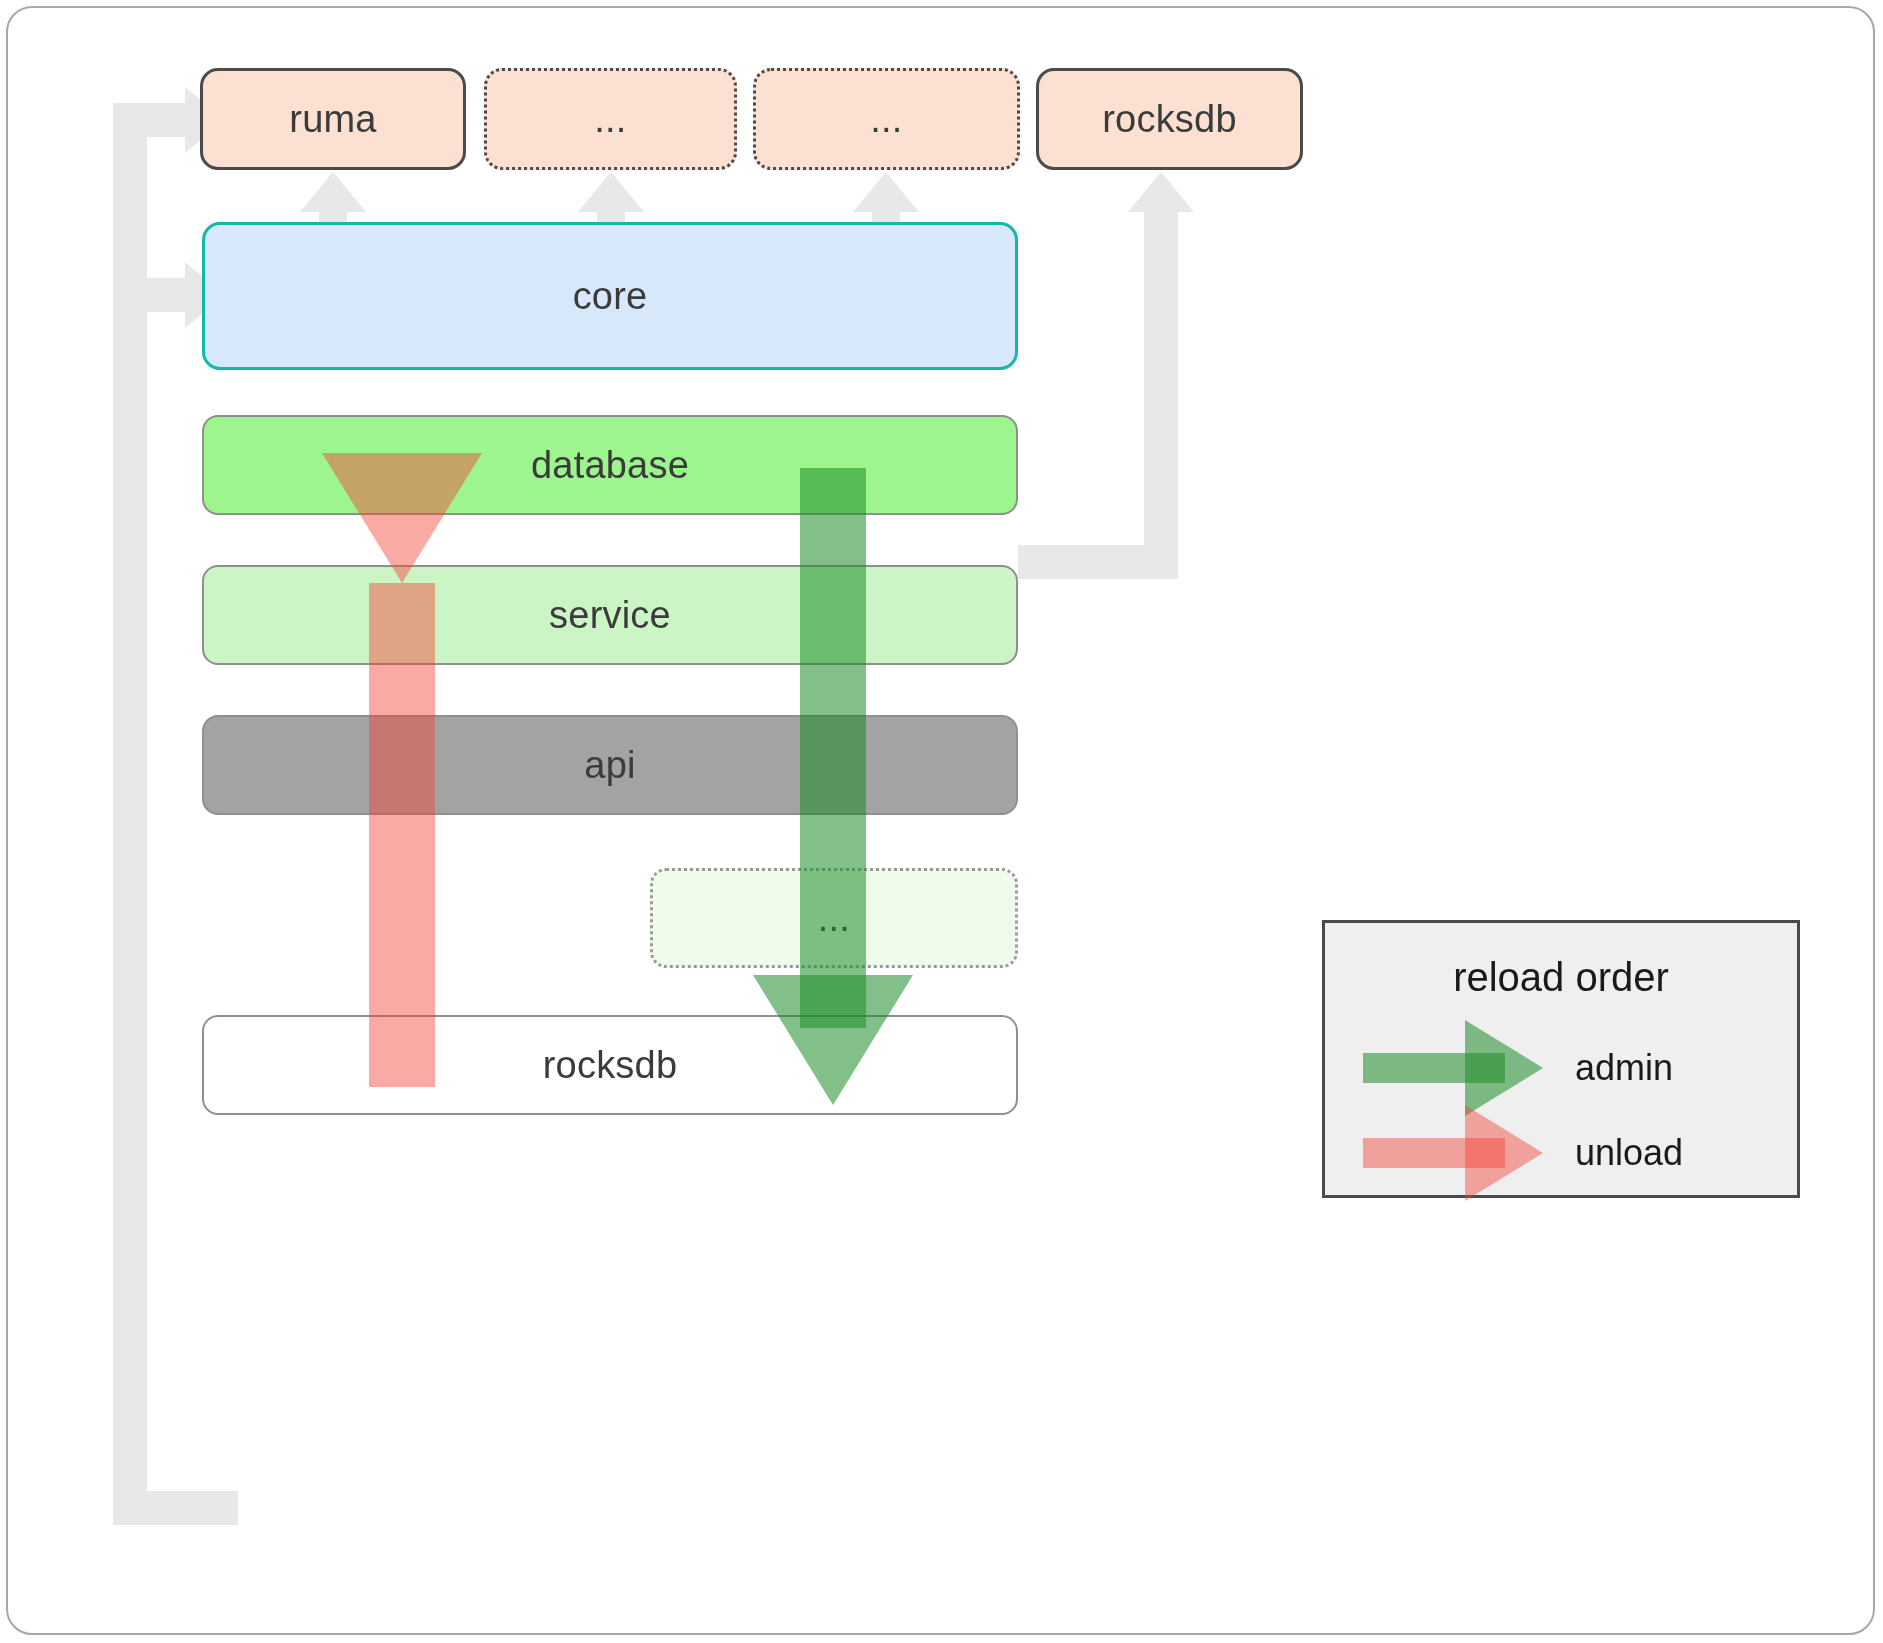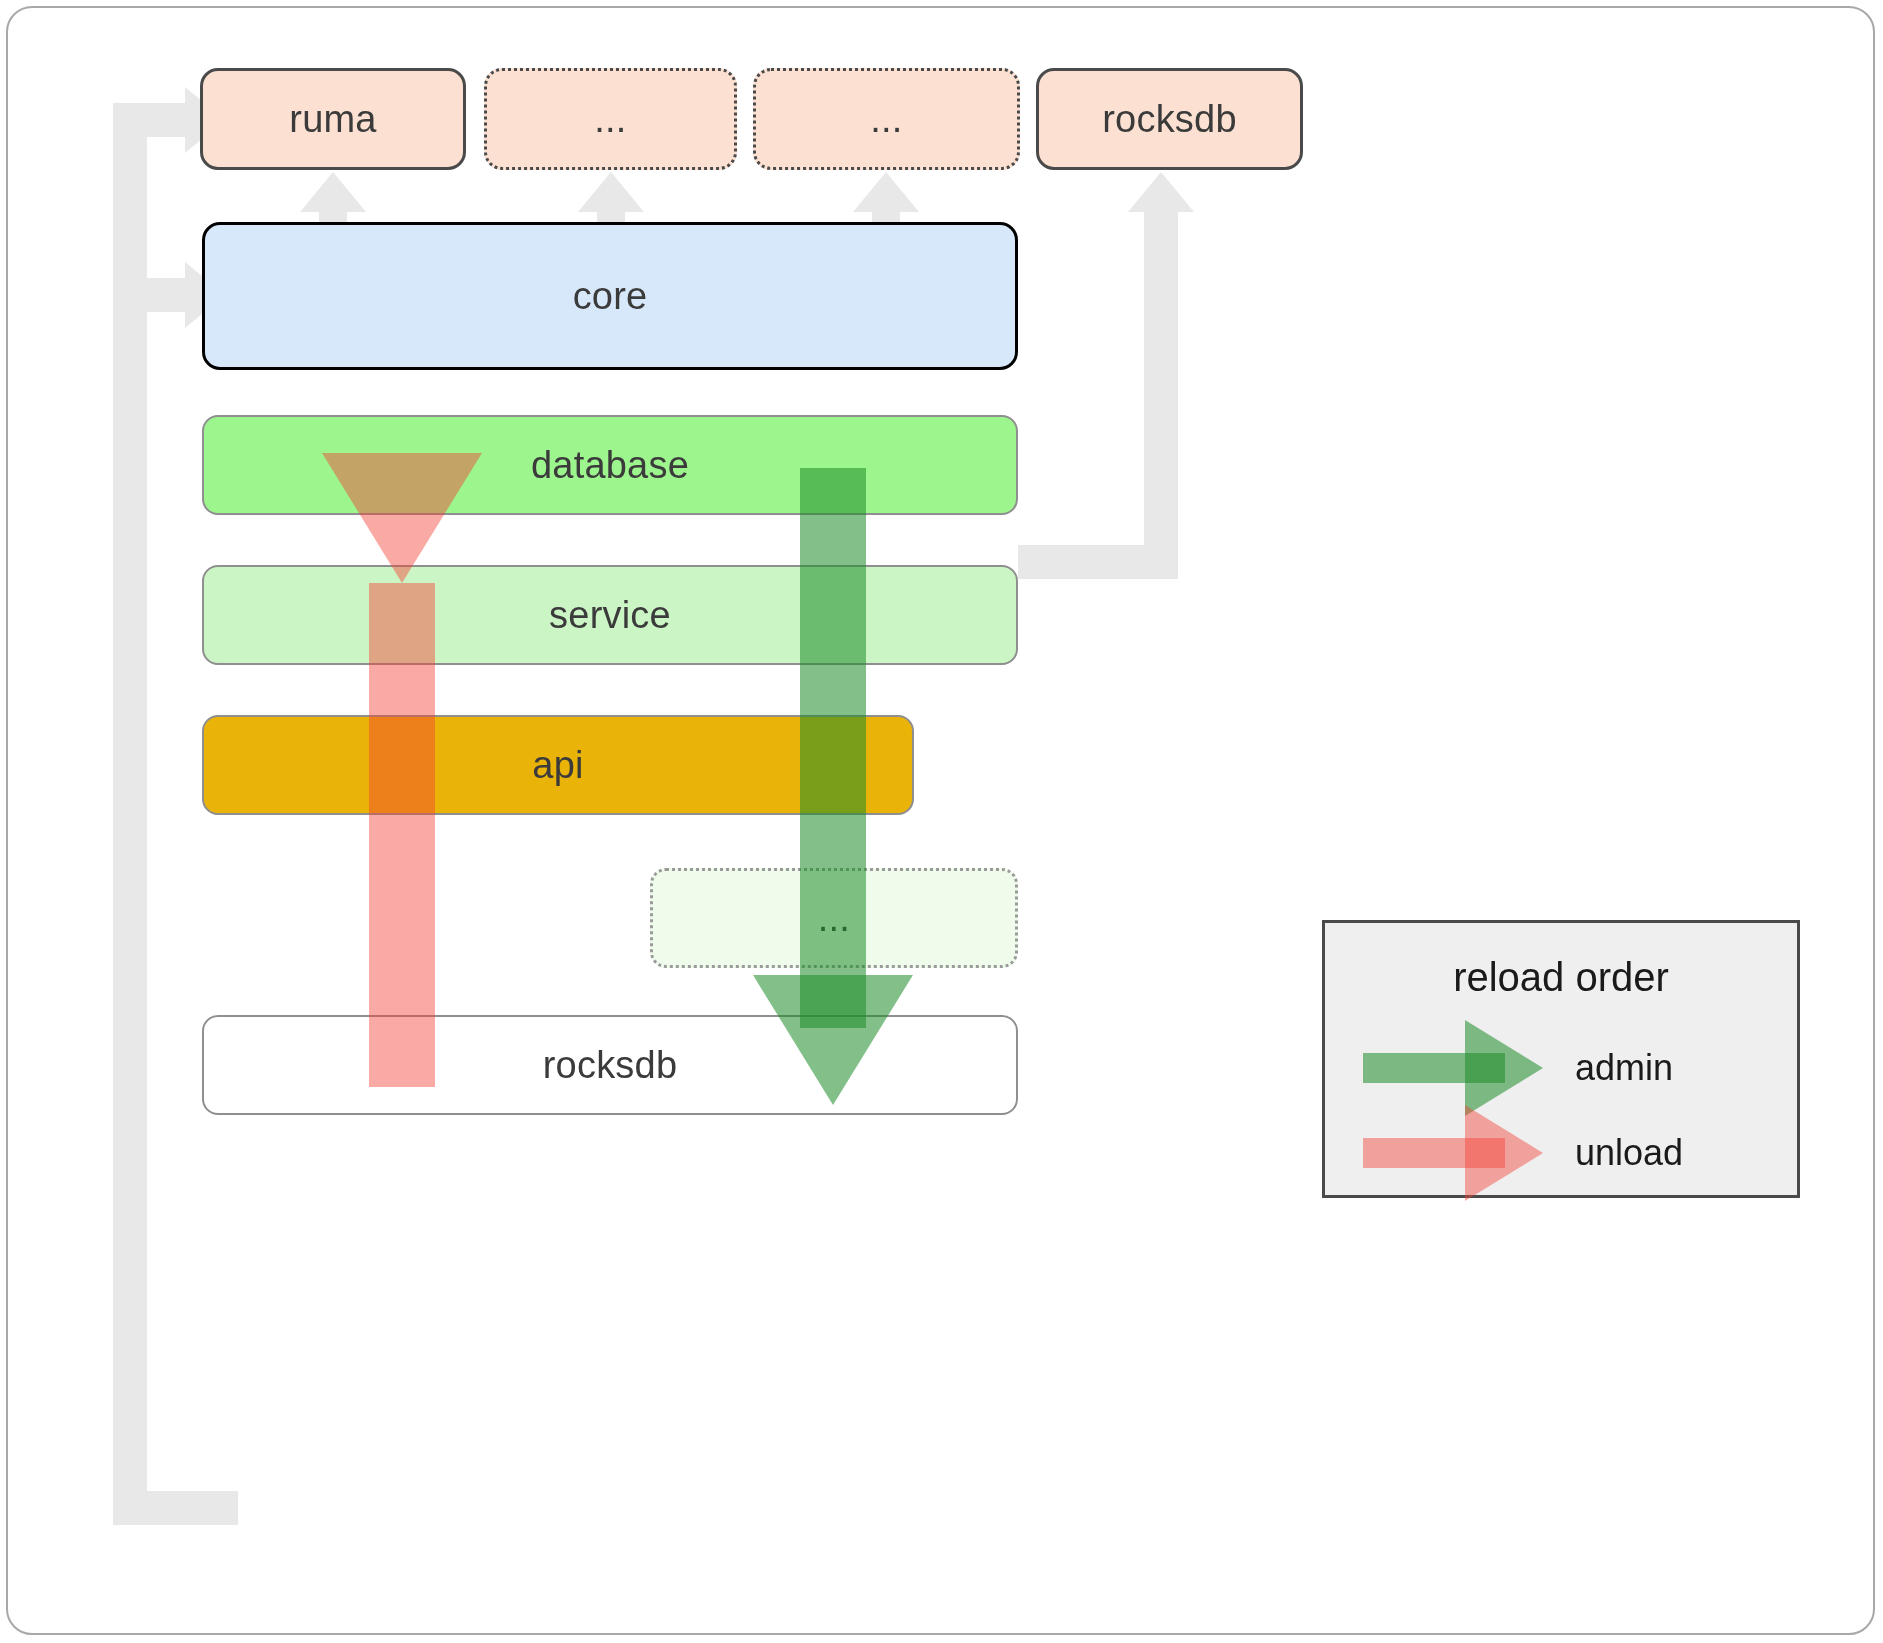--- a/index.html
+++ b/index.html
@@ -43,21 +43,21 @@
   .node.dep {
     background: #fce1d2;
     border: 3px solid #4a4a4a;
     border-radius: 18px;
   }
   .node.dep.dotted {
     border: 3px dotted #4a4a4a;
   }
   .node.core {
     background: #d7e8fb;
-    border: 3px solid #000000;
+    border: 3px solid #14b8a6;
     border-radius: 18px;
   }
   .node.layer {
     border: 2px solid #8f8f8f;
     border-radius: 16px;
   }
   .node.layer.dotted {
     border: 3px dotted #9a9a9a;
   }
   .node.root {
@@ -184,21 +184,21 @@
   <div class="node core" style="left:202px; top:222px; width:816px; height:148px;">
     <span>core</span>
   </div>
 
   <div class="node layer" style="left:202px; top:415px; width:816px; height:100px; background:#9df58e;">
     <span>database</span>
   </div>
   <div class="node layer" style="left:202px; top:565px; width:816px; height:100px; background:#ccf5c5;">
     <span>service</span>
   </div>
-  <div class="node layer" style="left:202px; top:715px; width:712px; height:100px; background:#eab308;">
+  <div class="node layer" style="left:202px; top:715px; width:816px; height:100px; background:#a3a3a3;">
     <span>api</span>
   </div>
   <div class="node layer dotted" style="left:650px; top:868px; width:368px; height:100px; background:#effcec;">
     <span>...</span>
   </div>
   <div class="node layer" style="left:202px; top:1015px; width:816px; height:100px; background:#ffffff;">
     <span>rocksdb</span>
   </div>
 
 

